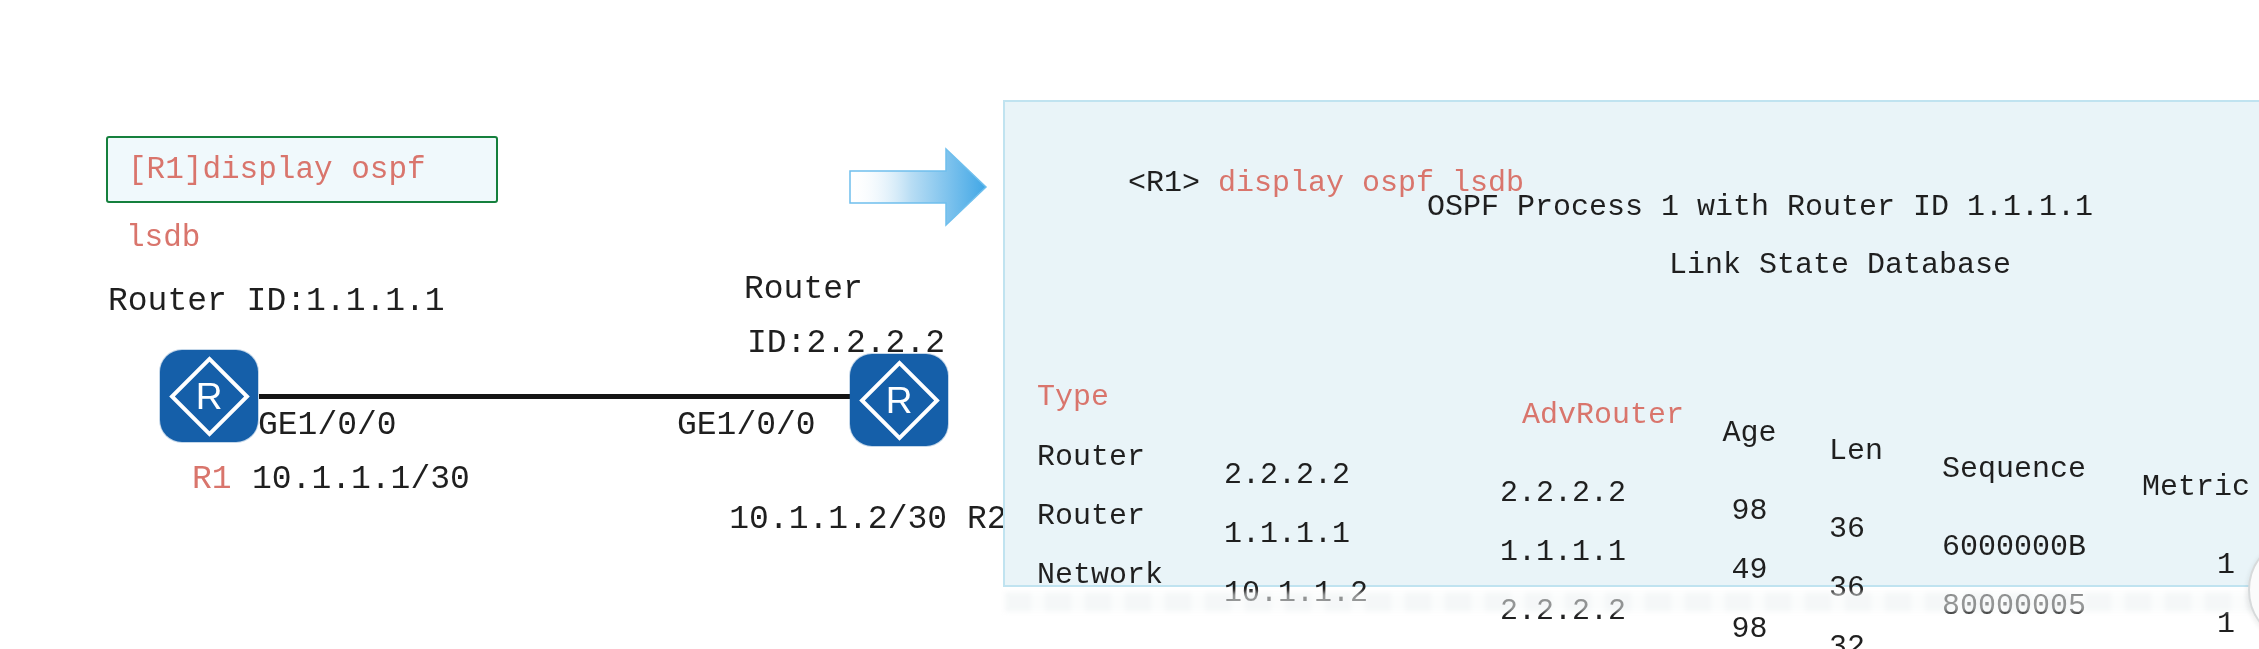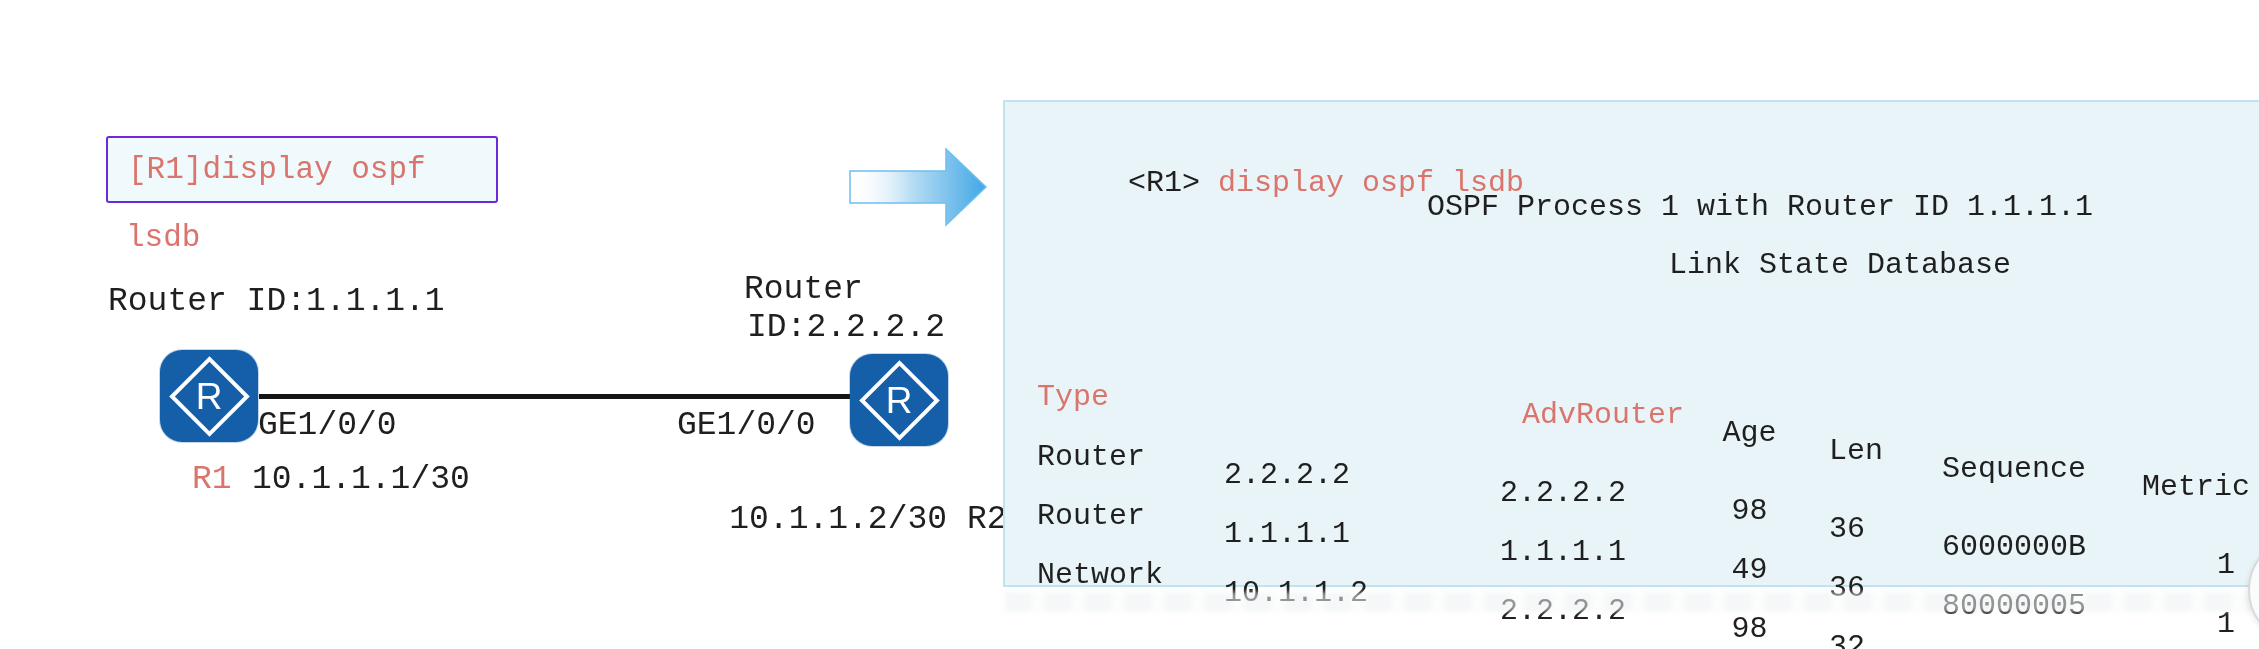--- a/index.html
+++ b/index.html
@@ -9,21 +9,21 @@
     font-family: "Liberation Mono", monospace; color: #1f1f1f;
   }
   .abs { position: absolute; white-space: pre; }
   .red { color: #d9756c; }
   .fs31 { font-size: 31px; line-height: 38px; }
   .fs33 { font-size: 33px; line-height: 40px; }
 
   
   .cmd-box {
     left: 106px; top: 136px; width: 392px; height: 67px;
-    background: #f0f9fc; border: 2px solid #6d28d9; border-radius: 3px;
+    background: #f0f9fc; border: 2px solid #15803d; border-radius: 3px;
     display: flex; align-items: center; padding-left: 20px;
   }
 
   
   .router-icon {
     width: 98px; height: 92px; border-radius: 22px; background: #155fa9;
     display: flex; align-items: center; justify-content: center;
     box-shadow: 0 0 0 1px rgba(21,95,169,.25);
   }
   .router-diamond {
@@ -81,21 +81,21 @@
 <div id="canvas">
 
   <div class="abs cmd-box">
     <span class="fs31 red">[R1]display ospf</span>
   </div>
   <div class="abs fs31 red" style="left:126px; top:219px;">lsdb</div>
 
   <div class="abs fs33" style="left:108px; top:282px;">Router ID:1.1.1.1</div>
 
   <div class="abs fs33" style="left:744px; top:270px;">Router</div>
-  <div class="abs fs33" style="left:747px; top:308px;">ID:2.2.2.2</div>
+  <div class="abs fs33" style="left:747px; top:324px;">ID:2.2.2.2</div>
 
   <div class="abs link-line"></div>
 
   <div class="abs router-icon" style="left:160px; top:350px;">
     <div class="router-diamond">
       <span class="router-letter">R</span>
     </div>
   </div>
 
   <div class="abs router-icon" style="left:850px; top:354px;">

